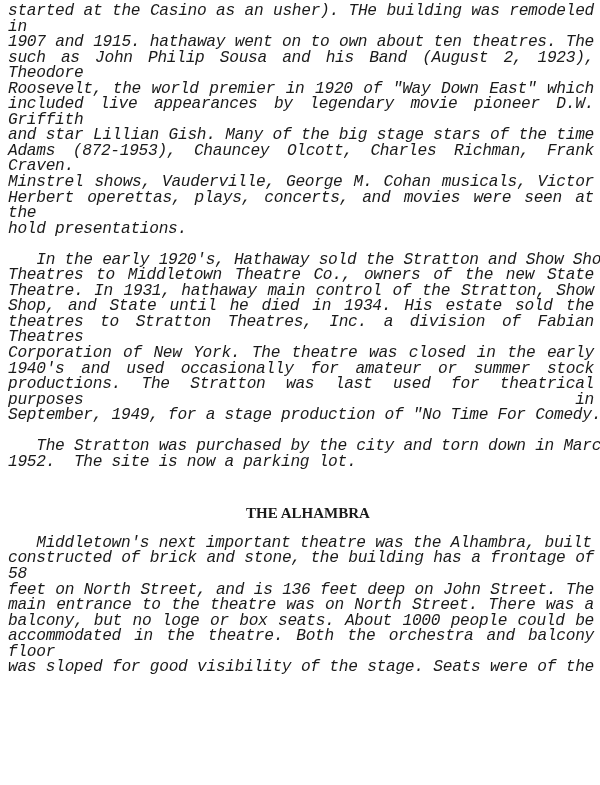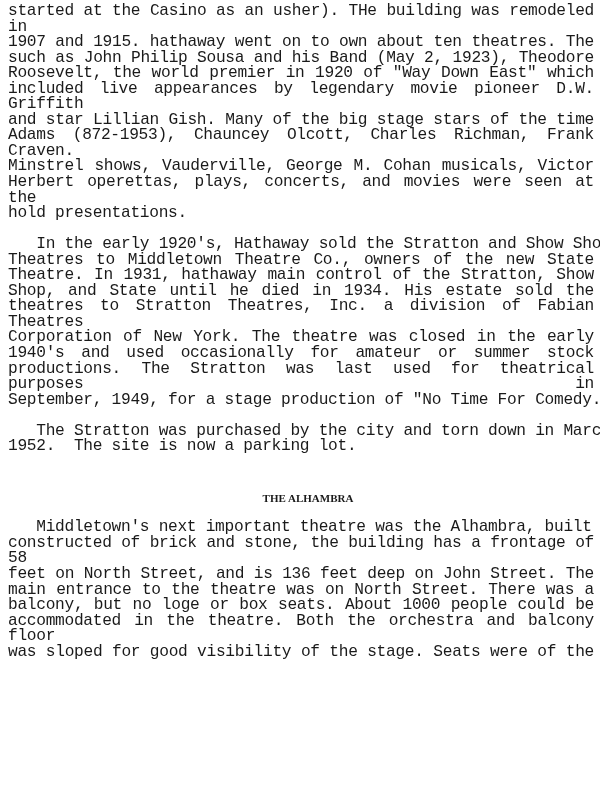--- a/index.html
+++ b/index.html
@@ -10,41 +10,41 @@
     }
     .page {
       position: absolute; left: 8px; top: 4px; width: 586px;
       font-family: "Liberation Mono", "DejaVu Sans Mono", monospace;
       font-size: 16.2px;
       line-height: 15.55px;
       color: #1a1a1a;
       letter-spacing: -0.3px;
     }
     .para { margin: 0; text-align: justify; text-align-last: left; white-space: normal; }
-    .line { display: block; white-space: pre; text-align: left; }
+    .line { display: block; white-space: pre; text-align: left; font-style: italic; }
     .line.j { text-align: justify; text-align-last: justify; white-space: normal; }
     .gap { height: 15.5px; }
     .heading {
       text-align: center;
       font-family: "Liberation Serif", "DejaVu Serif", serif;
       font-weight: bold;
-      font-size: 11px;
+      font-size: 15px;
       letter-spacing: 0;
       margin: 0;
       padding-left: 14px;
     }
   </style>
 </head>
 <body>
 
 <div class="page">
   <div class="para">
     <span class="line j">started at the Casino as an usher).  THe building was remodeled in</span>
     <span class="line j">1907 and 1915.  hathaway went on to own about ten theatres.  The</span>
-    <span class="line j">such as John Philip Sousa and his Band (May 2, 1923), Theodore</span>
+    <span class="line j">such as John Philip Sousa and his Band (August 2, 1923), Theodore</span>
     <span class="line j">Roosevelt, the world premier in 1920 of "Way Down East" which</span>
     <span class="line j">included live appearances by legendary movie pioneer D.W. Griffith</span>
     <span class="line j">and star Lillian Gish.  Many of the big stage stars of the time</span>
     <span class="line j">Adams (872-1953), Chauncey Olcott, Charles Richman, Frank Craven.</span>
     <span class="line j">Minstrel shows, Vauderville, George M. Cohan musicals, Victor</span>
     <span class="line j">Herbert operettas, plays, concerts, and movies were seen at the</span>
     <span class="line">hold presentations.</span>
   </div>
   <div class="gap"></div>
   <div class="para">

